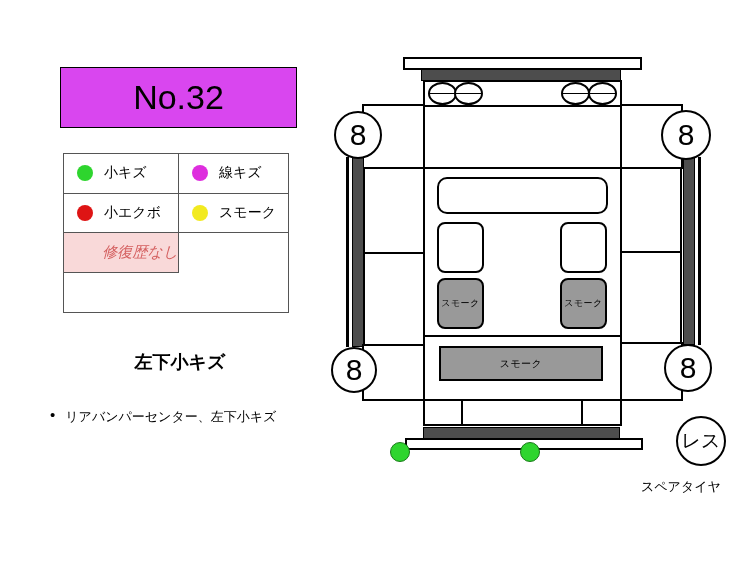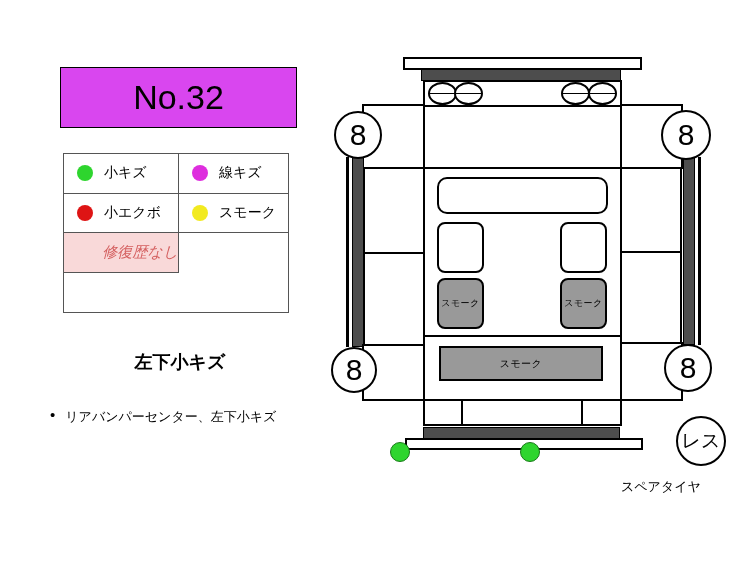--- a/index.html
+++ b/index.html
@@ -29,21 +29,21 @@
           display:grid;grid-template-columns:115px 109px;grid-auto-rows:39.5px;background:#fff;}
   .lcell{border-right:1px solid #555;border-bottom:1px solid #555;display:flex;
          align-items:center;padding-left:13px;gap:11px;font-size:14px;}
   .lcell:nth-child(2n){border-right:none;}
   .lcell:nth-child(7),.lcell:nth-child(8){border-bottom:none;}
   .ldot{width:16px;height:16px;border-radius:50%;flex:0 0 auto;}
   .lcell.norepair{padding-left:0;justify-content:flex-end;font-size:15px;gap:0;font-style:italic;}
   .heading{left:40px;top:350px;width:280px;text-align:center;font-weight:bold;font-size:18px;}
   .note{left:50px;top:408px;width:300px;font-size:13px;display:flex;gap:10px;align-items:flex-start;}
   .note .bullet{font-size:15px;line-height:13px;}
-  .spare-label{left:621px;top:478px;width:100px;font-size:13px;}
+  .spare-label{left:641px;top:478px;width:100px;font-size:13px;}
   .spare-badge{font-size:19px;}
   .tb-div{position:absolute;top:-2px;bottom:-2px;width:2px;background:#000;}
 </style>
 </head>
 <body>
 
 <div class="canvas">
 
   <div class="abs thinbox title-card">
     <span>No.32</span>

